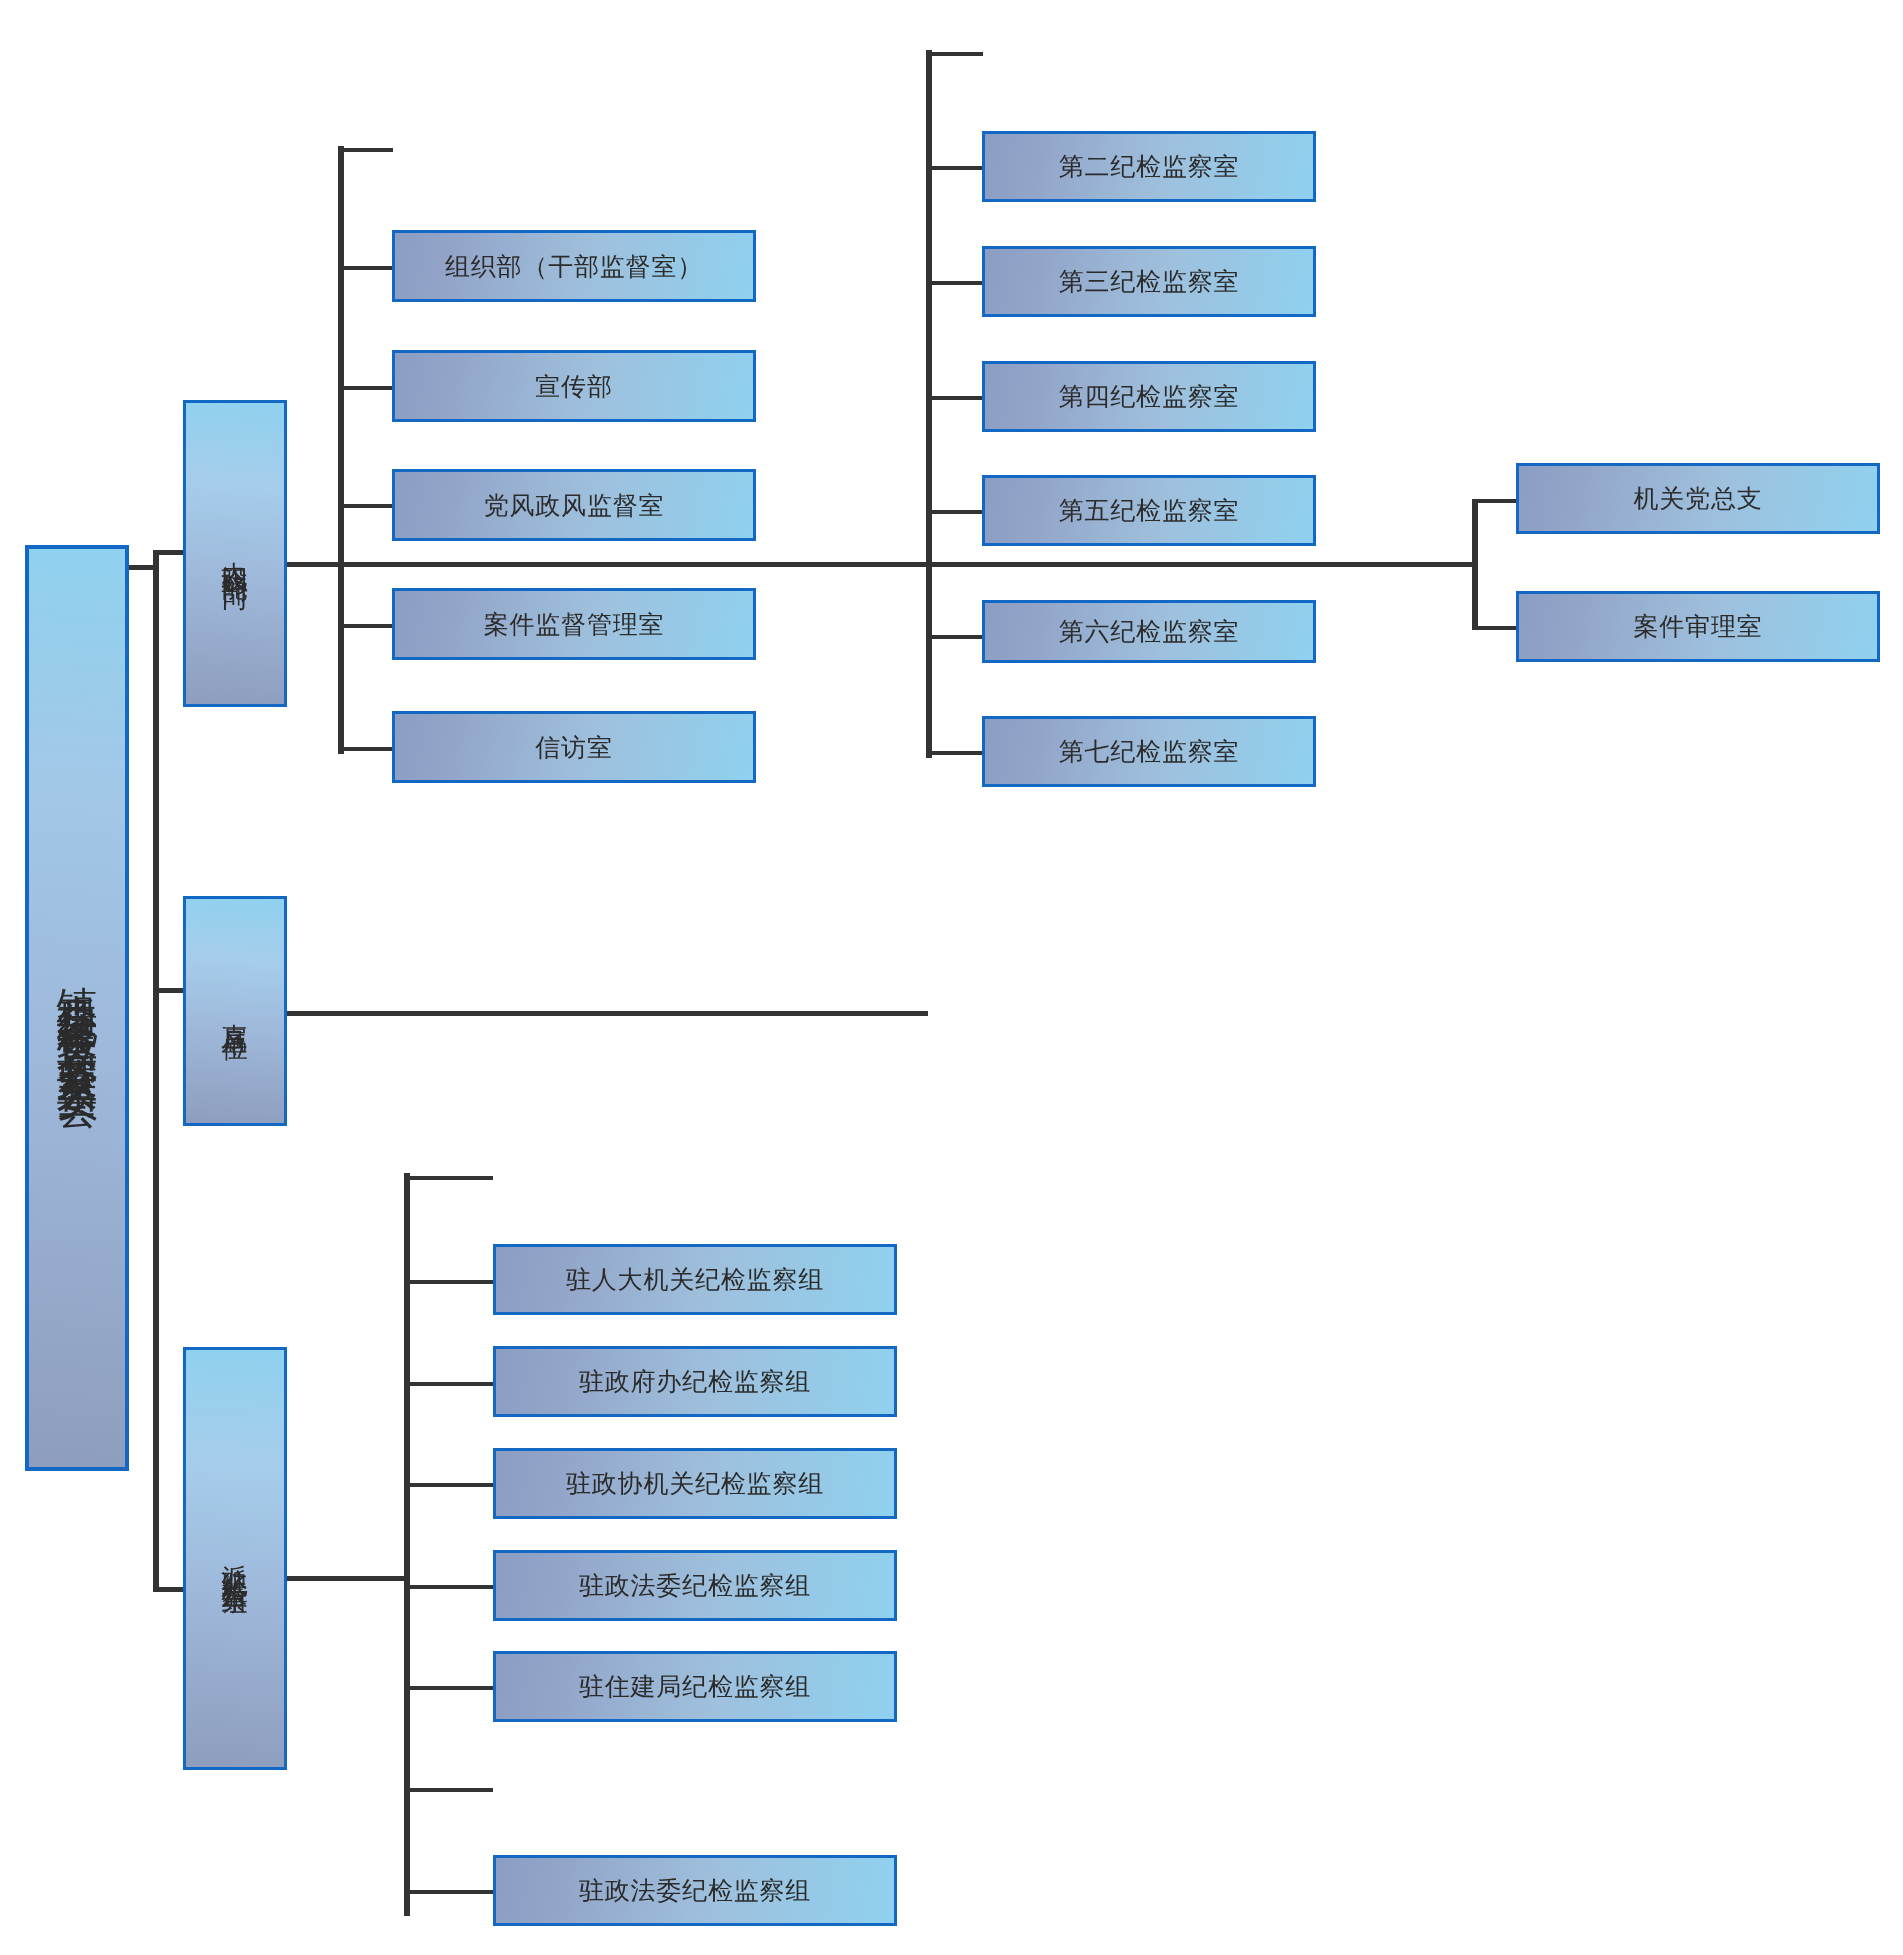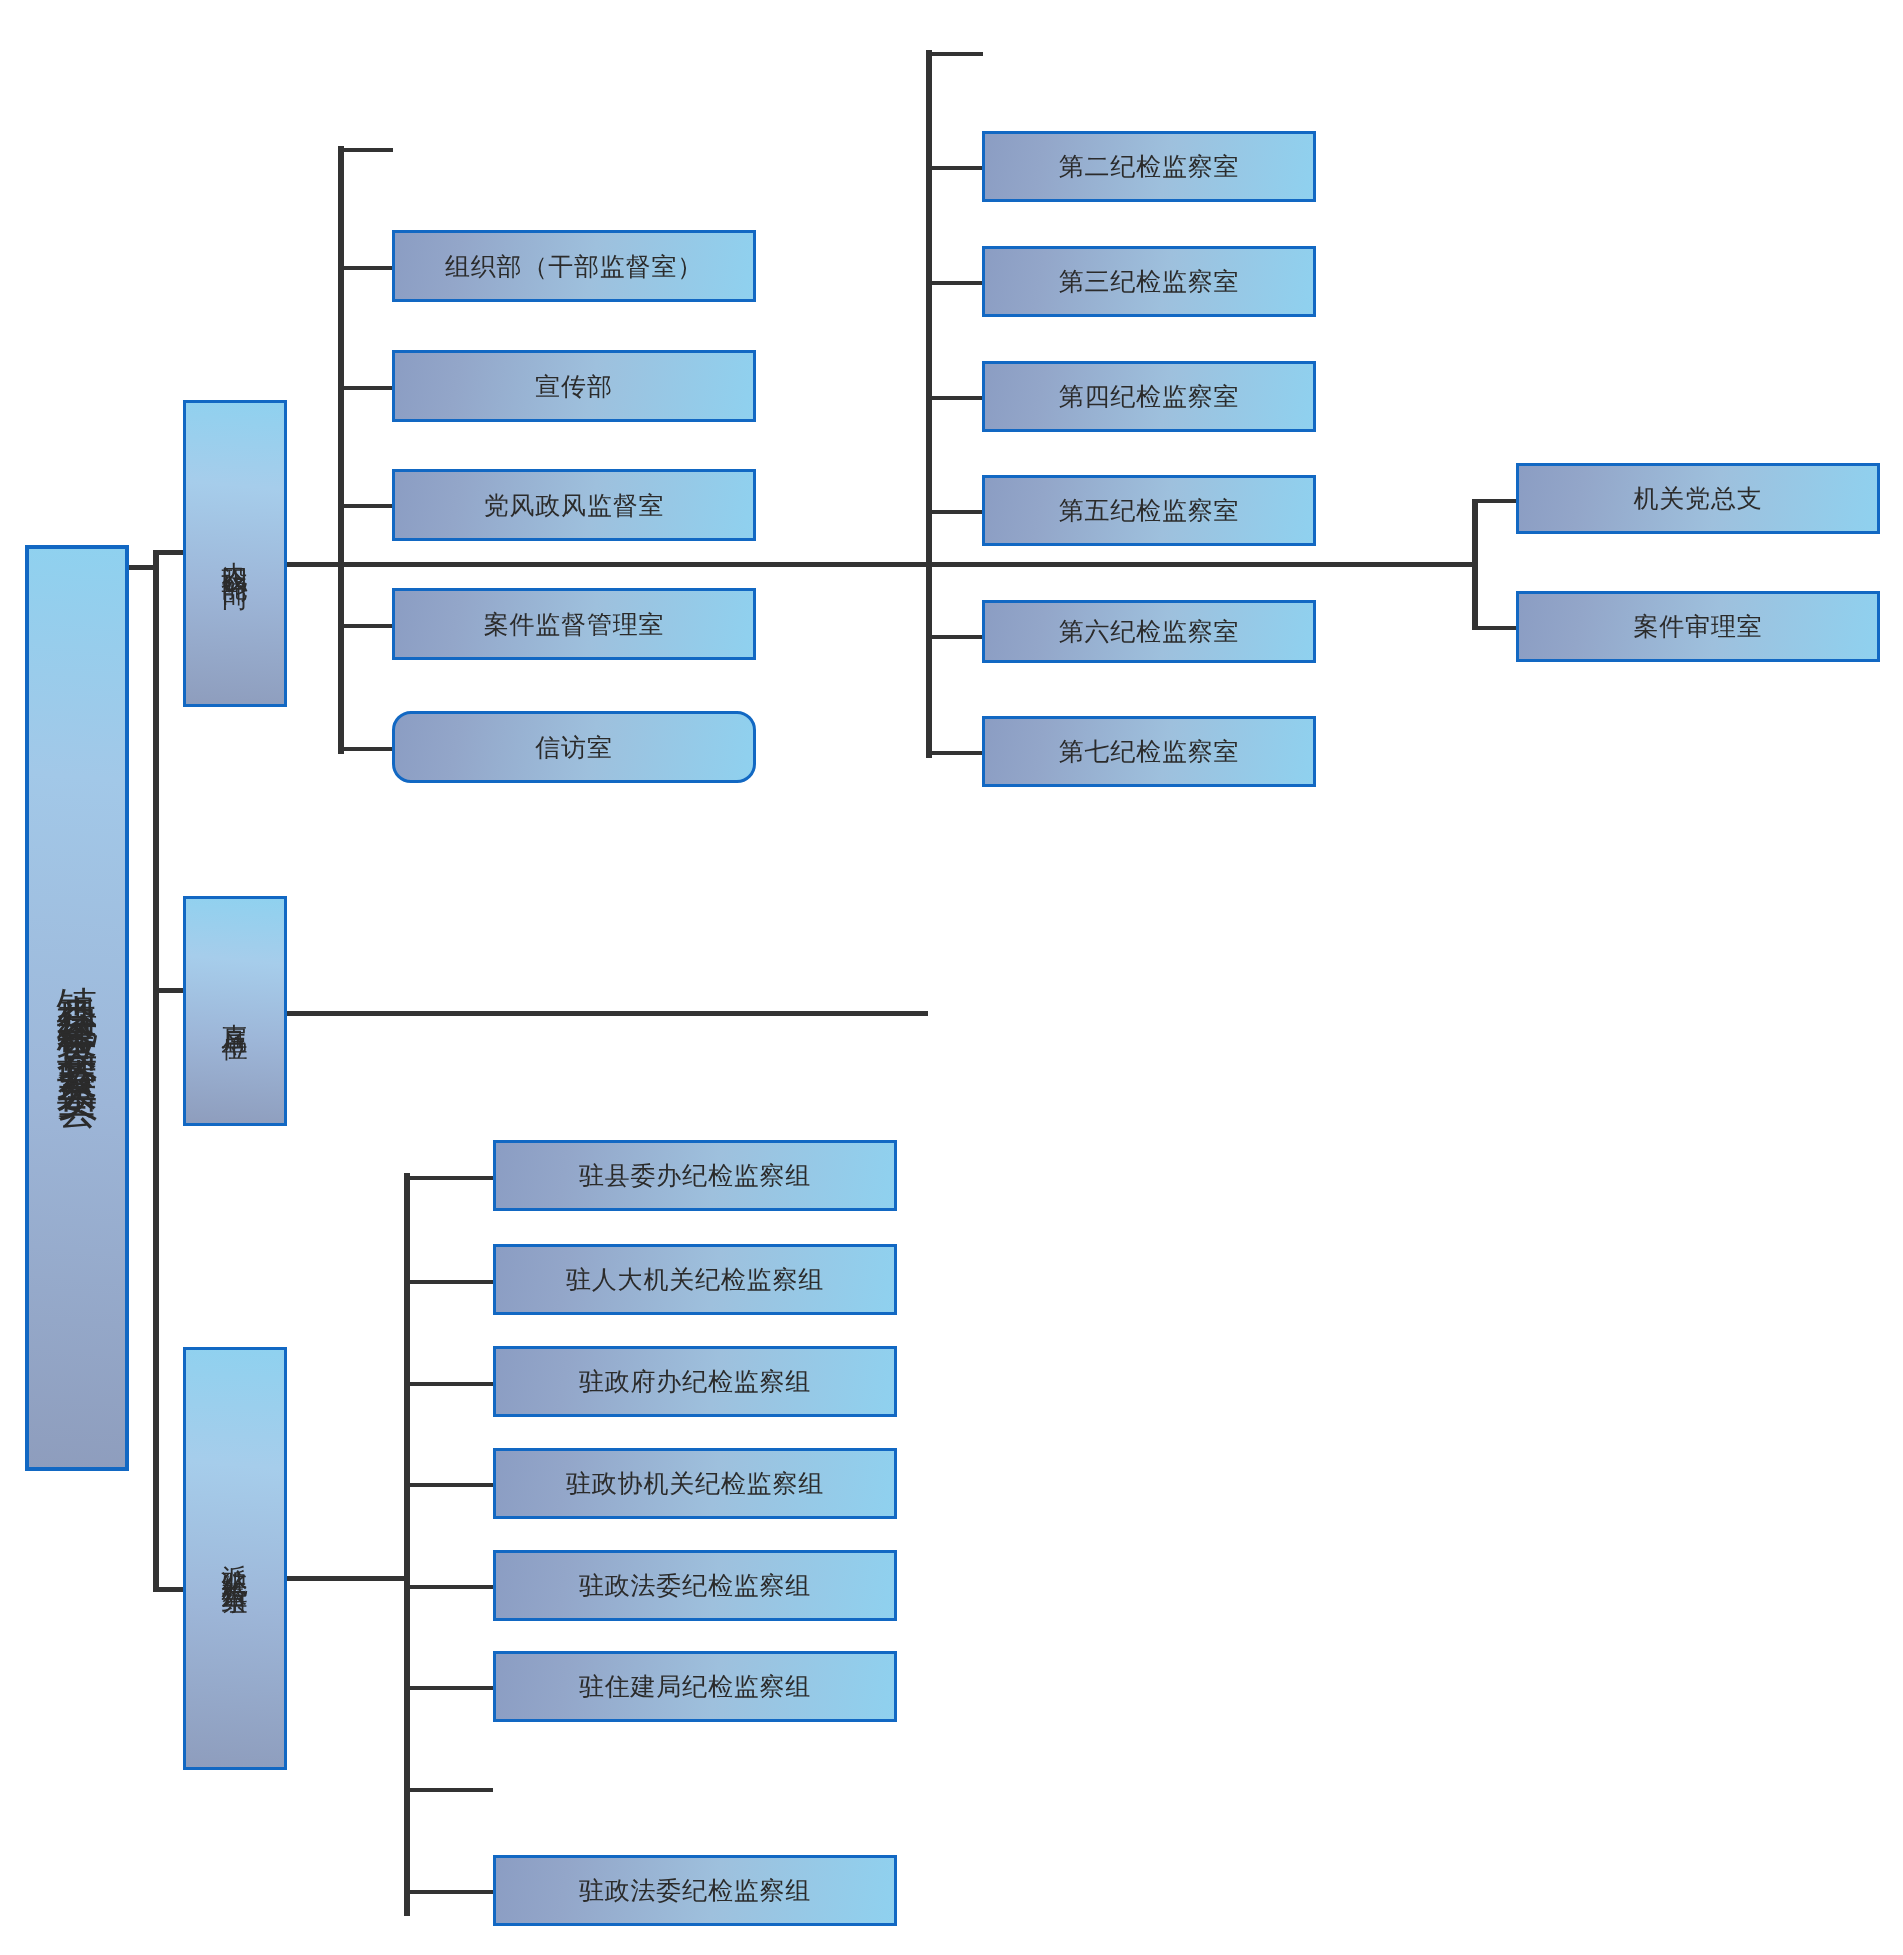--- a/index.html
+++ b/index.html
@@ -118,34 +118,33 @@
   <div class="node branch" style="left:183px;top:400px;width:104px;height:307px;">内设职能部门</div>
 
   <div class="node branch" style="left:183px;top:896px;width:104px;height:230px;">直属单位</div>
 
   <div class="node branch" style="left:183px;top:1347px;width:104px;height:423px;">派驻纪检监察组</div>
 
   <div class="node lvl1" style="left:392px;top:230px;width:364px;height:72px;">组织部（干部监督室）</div>
   <div class="node lvl1" style="left:392px;top:350px;width:364px;height:72px;">宣传部</div>
   <div class="node lvl1" style="left:392px;top:469px;width:364px;height:72px;">党风政风监督室</div>
   <div class="node lvl1" style="left:392px;top:588px;width:364px;height:72px;">案件监督管理室</div>
-  <div class="node lvl1" style="left:392px;top:711px;width:364px;height:72px;border-radius:19px;">信访室</div>
+  <div class="node lvl1" style="left:392px;top:711px;width:364px;height:72px;">信访室</div>
 
   <div class="node lvl1" style="left:982px;top:131px;width:334px;height:71px;">第二纪检监察室</div>
   <div class="node lvl1" style="left:982px;top:246px;width:334px;height:71px;">第三纪检监察室</div>
   <div class="node lvl1" style="left:982px;top:361px;width:334px;height:71px;">第四纪检监察室</div>
   <div class="node lvl1" style="left:982px;top:475px;width:334px;height:71px;">第五纪检监察室</div>
   <div class="node lvl1" style="left:982px;top:600px;width:334px;height:63px;">第六纪检监察室</div>
   <div class="node lvl1" style="left:982px;top:716px;width:334px;height:71px;">第七纪检监察室</div>
 
   <div class="node lvl1" style="left:1516px;top:463px;width:364px;height:71px;">机关党总支</div>
   <div class="node lvl1" style="left:1516px;top:591px;width:364px;height:71px;">案件审理室</div>
 
 
-  <div class="node lvl1" style="left:493px;top:1140px;width:404px;height:71px;">驻县委办纪检监察组</div>
   <div class="node lvl1" style="left:493px;top:1244px;width:404px;height:71px;">驻人大机关纪检监察组</div>
   <div class="node lvl1" style="left:493px;top:1346px;width:404px;height:71px;">驻政府办纪检监察组</div>
   <div class="node lvl1" style="left:493px;top:1448px;width:404px;height:71px;">驻政协机关纪检监察组</div>
   <div class="node lvl1" style="left:493px;top:1550px;width:404px;height:71px;">驻政法委纪检监察组</div>
   <div class="node lvl1" style="left:493px;top:1651px;width:404px;height:71px;">驻住建局纪检监察组</div>
   <div class="node lvl1" style="left:493px;top:1855px;width:404px;height:71px;">驻政法委纪检监察组</div>
 
 </div>
 
 

